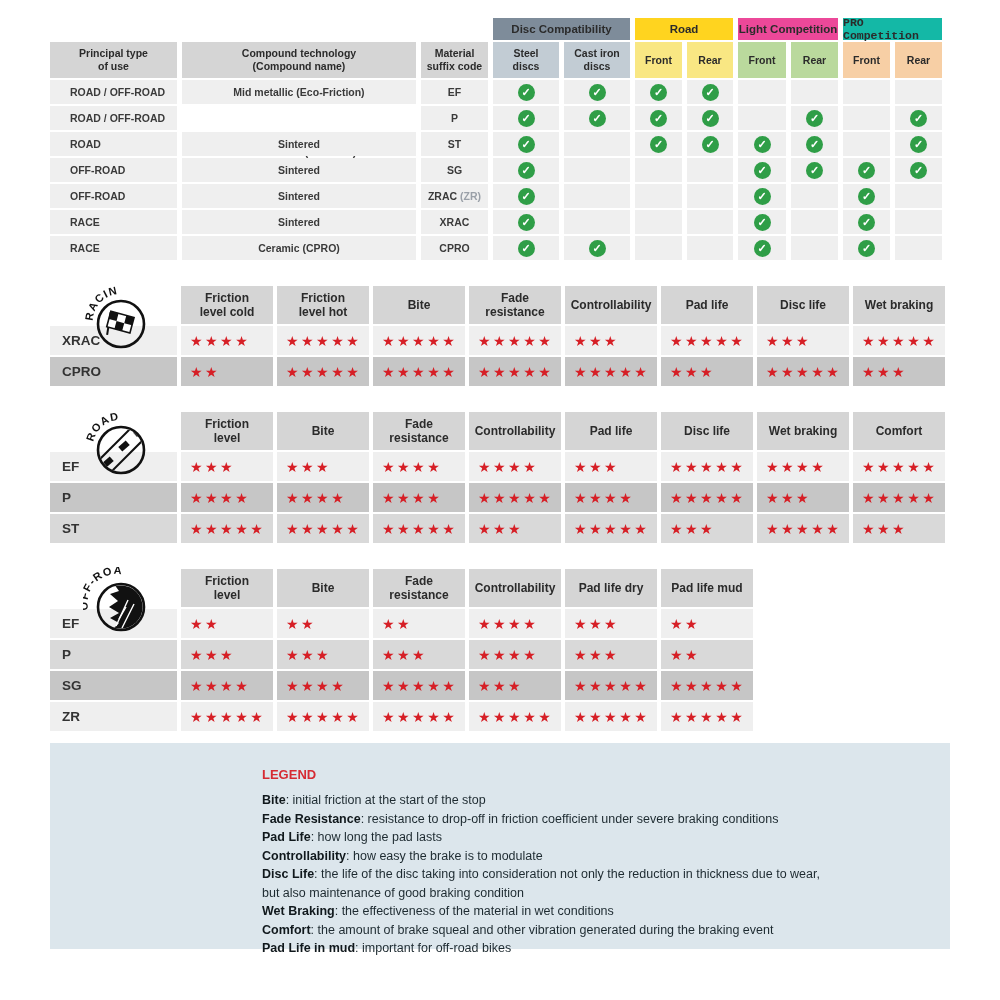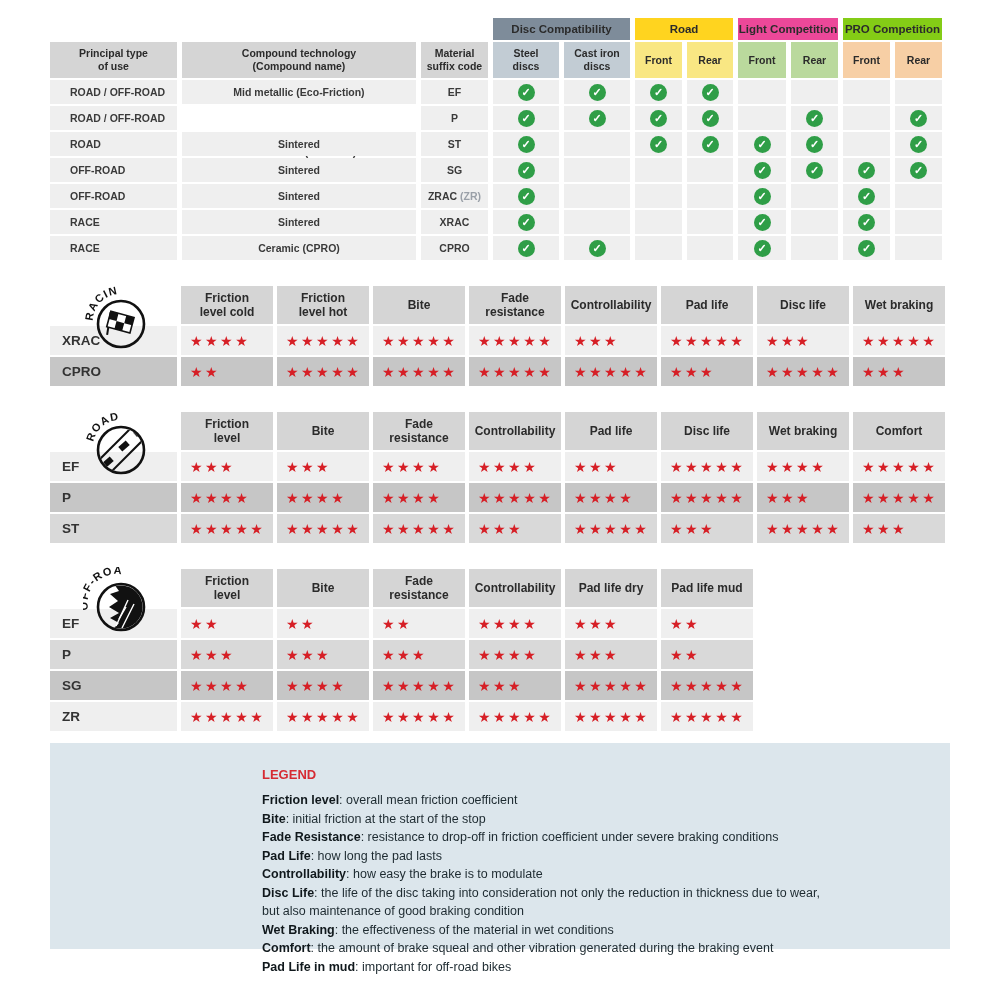--- a/index.html
+++ b/index.html
@@ -9,21 +9,21 @@
   
   .compat-grid {
     display:grid;
     grid-template-columns:127px 234px 67px 66px 66px 47px 46px 48px 47px 47px 47px;
     grid-template-rows:22px 36px repeat(7,24px);
     column-gap:5px; row-gap:2px;
   }
   .ghead { display:flex; align-items:center; justify-content:center;
     font-size:11.5px; font-weight:bold; color:#2b2b2b; }
   .g-slate{background:#7e8c9a;} .g-road{background:#ffd41f;}
-  .g-green{background:#ec4899;} .g-orange{background:#84cc16;}
+  .g-green{background:#ec4899;} .g-orange{background:#14b8a6;font-family:Liberation Mono, monospace;}
   .hdr { display:flex; align-items:center; justify-content:center; text-align:center;
     font-size:10.5px; font-weight:bold; color:#2b2b2b; line-height:1.2;
     white-space:pre-line; padding:2px 3px; }
   .h-gray{background:#d5d5d5;} .h-slate{background:#c2ccd4;} .h-yellow{background:#f9e783;}
   .h-green{background:#bad99d;} .h-orange{background:#f7cfa5;}
   .cell { background:#efefef; display:flex; align-items:center; justify-content:center;
     font-size:10.5px; font-weight:bold; color:#3a3a3a; }
   .cell.use { justify-content:flex-start; padding-left:20px; }
   .suffix { color:#9aa0a8; font-weight:bold; }
   .check { width:17px; height:17px; border-radius:50%; background:#2f9e47; color:#fff;
@@ -531,21 +531,20 @@
         </div>
         <div class="rcell s-light">
           <span class="stars">★★★★★</span>
         </div>
       </div>
   </section>
 
   <div class="legend">
     <div class="legend-title">LEGEND</div>
     <div>
-        <div class="legend-line"><b>Friction level</b>: overall mean friction coefficient</div>
         <div class="legend-line"><b>Bite</b>: initial friction at the start of the stop</div>
         <div class="legend-line"><b>Fade Resistance</b>: resistance to drop-off in friction coefficient under severe braking conditions</div>
         <div class="legend-line"><b>Pad Life</b>: how long the pad lasts</div>
         <div class="legend-line"><b>Controllability</b>: how easy the brake is to modulate</div>
         <div class="legend-line"><b>Disc Life</b>: the life of the disc taking into consideration not only the reduction in thickness due to wear,</div>
         <div class="legend-line">but also maintenance of good braking condition</div>
         <div class="legend-line"><b>Wet Braking</b>: the effectiveness of the material in wet conditions</div>
         <div class="legend-line"><b>Comfort</b>: the amount of brake squeal and other vibration generated during the braking event</div>
         <div class="legend-line"><b>Pad Life in mud</b>: important for off-road bikes</div>
       </div>

